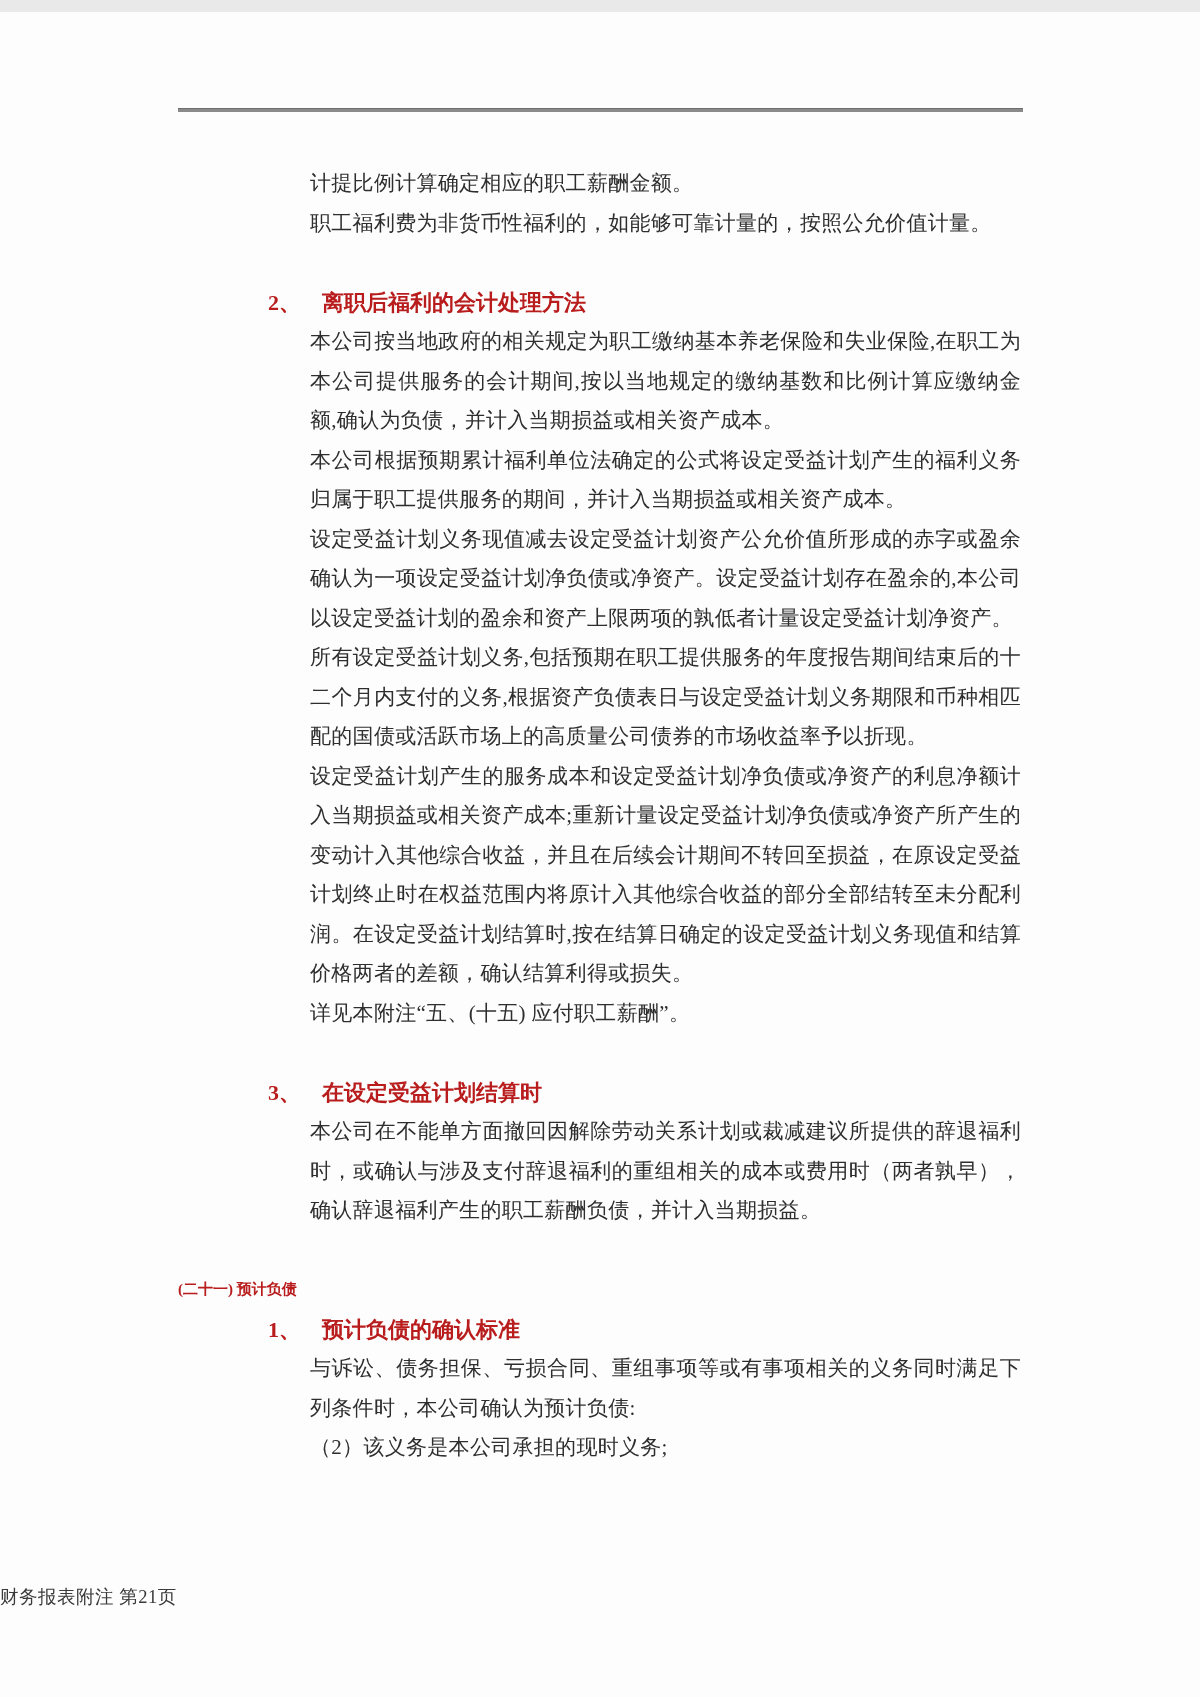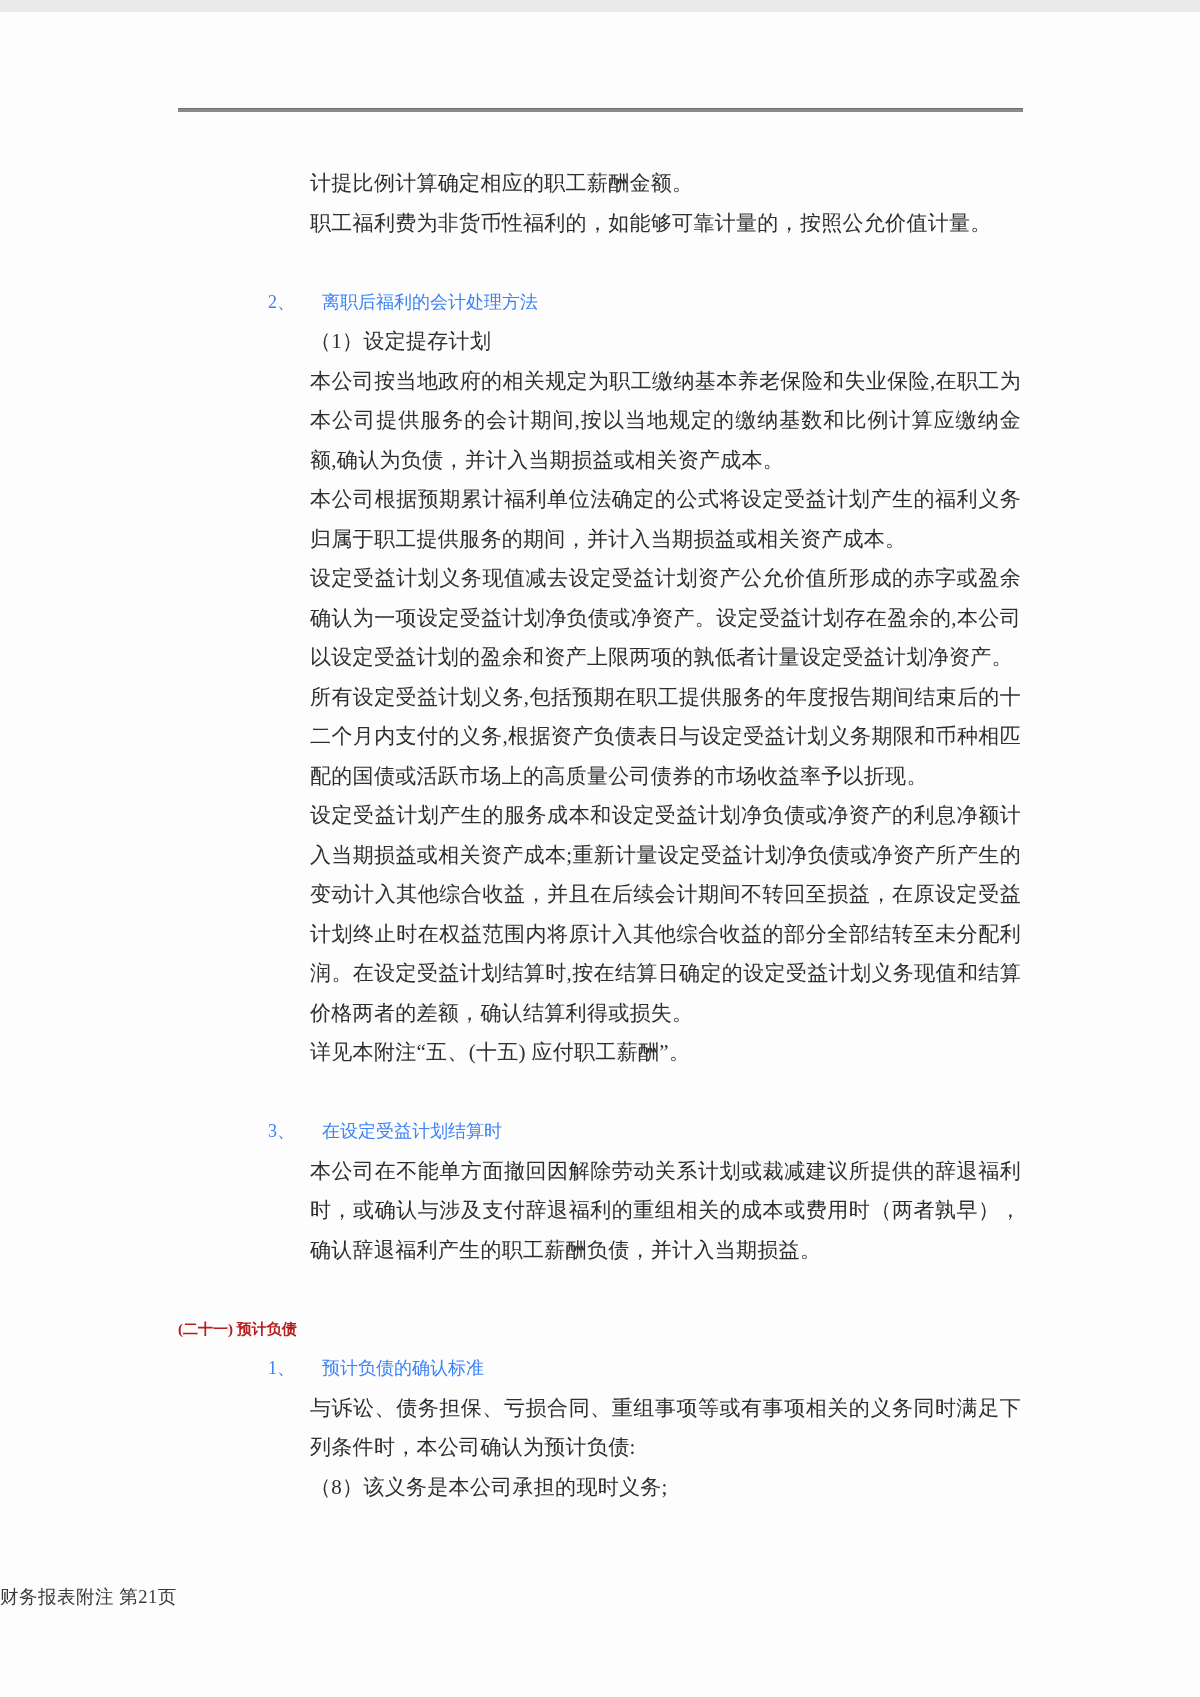--- a/index.html
+++ b/index.html
@@ -32,24 +32,24 @@
   .body {
     margin: 0 179px 0 310px;   
     font-size: 21px;
     line-height: 39.5px;
     text-align: justify;
     text-justify: inter-character;
     letter-spacing: 0.3px;
   }
   .hrow {
     margin-left: 268px;
-    font-size: 18px;
+    font-size: 22px;
     line-height: 39.5px;
-    font-weight: normal;
-    color: #3b82f6;
+    font-weight: bold;
+    color: #b91c1c;
   }
   .hnum { display: inline-block; width: 54px; }
   .h21 {
     margin-left: 178px;
     font-size: 15px;
     line-height: 39.5px;
     font-weight: bold;
     color: #b91c1c;
   }
   .gap { margin-top: 39.5px; }   
@@ -70,36 +70,35 @@
 
   <div class="rule"></div>
 
   <div class="content">
 
     <p class="body">计提比例计算确定相应的职工薪酬金额。</p>
     <p class="body">职工福利费为非货币性福利的，如能够可靠计量的，按照公允价值计量。</p>
 
     <div class="hrow gap"><span class="hnum">2、</span><span>离职后福利的会计处理方法</span></div>
 
-    <p class="body">（1）设定提存计划</p>
     <p class="body">本公司按当地政府的相关规定为职工缴纳基本养老保险和失业保险,在职工为本公司提供服务的会计期间,按以当地规定的缴纳基数和比例计算应缴纳金额,确认为负债，并计入当期损益或相关资产成本。</p>
     <p class="body">本公司根据预期累计福利单位法确定的公式将设定受益计划产生的福利义务归属于职工提供服务的期间，并计入当期损益或相关资产成本。</p>
     <p class="body">设定受益计划义务现值减去设定受益计划资产公允价值所形成的赤字或盈余确认为一项设定受益计划净负债或净资产。设定受益计划存在盈余的,本公司以设定受益计划的盈余和资产上限两项的孰低者计量设定受益计划净资产。</p>
     <p class="body">所有设定受益计划义务,包括预期在职工提供服务的年度报告期间结束后的十二个月内支付的义务,根据资产负债表日与设定受益计划义务期限和币种相匹配的国债或活跃市场上的高质量公司债券的市场收益率予以折现。</p>
     <p class="body">设定受益计划产生的服务成本和设定受益计划净负债或净资产的利息净额计入当期损益或相关资产成本;重新计量设定受益计划净负债或净资产所产生的变动计入其他综合收益，并且在后续会计期间不转回至损益，在原设定受益计划终止时在权益范围内将原计入其他综合收益的部分全部结转至未分配利润。在设定受益计划结算时,按在结算日确定的设定受益计划义务现值和结算价格两者的差额，确认结算利得或损失。</p>
     <p class="body">详见本附注“五、(十五) 应付职工薪酬”。</p>
 
     <div class="hrow gap"><span class="hnum">3、</span><span>在设定受益计划结算时</span></div>
 
     <p class="body">本公司在不能单方面撤回因解除劳动关系计划或裁减建议所提供的辞退福利时，或确认与涉及支付辞退福利的重组相关的成本或费用时（两者孰早），确认辞退福利产生的职工薪酬负债，并计入当期损益。</p>
 
     <div class="h21 gap"><span>(二十一)</span> <span>预计负债</span></div>
 
     <div class="hrow"><span class="hnum">1、</span><span>预计负债的确认标准</span></div>
 
     <p class="body">与诉讼、债务担保、亏损合同、重组事项等或有事项相关的义务同时满足下列条件时，本公司确认为预计负债:</p>
-    <p class="body">（8）该义务是本公司承担的现时义务;</p>
+    <p class="body">（2）该义务是本公司承担的现时义务;</p>
 
   </div>
 
   <div class="footer">财务报表附注 第21页</div>
 
 </div>
 
 </body></html>

